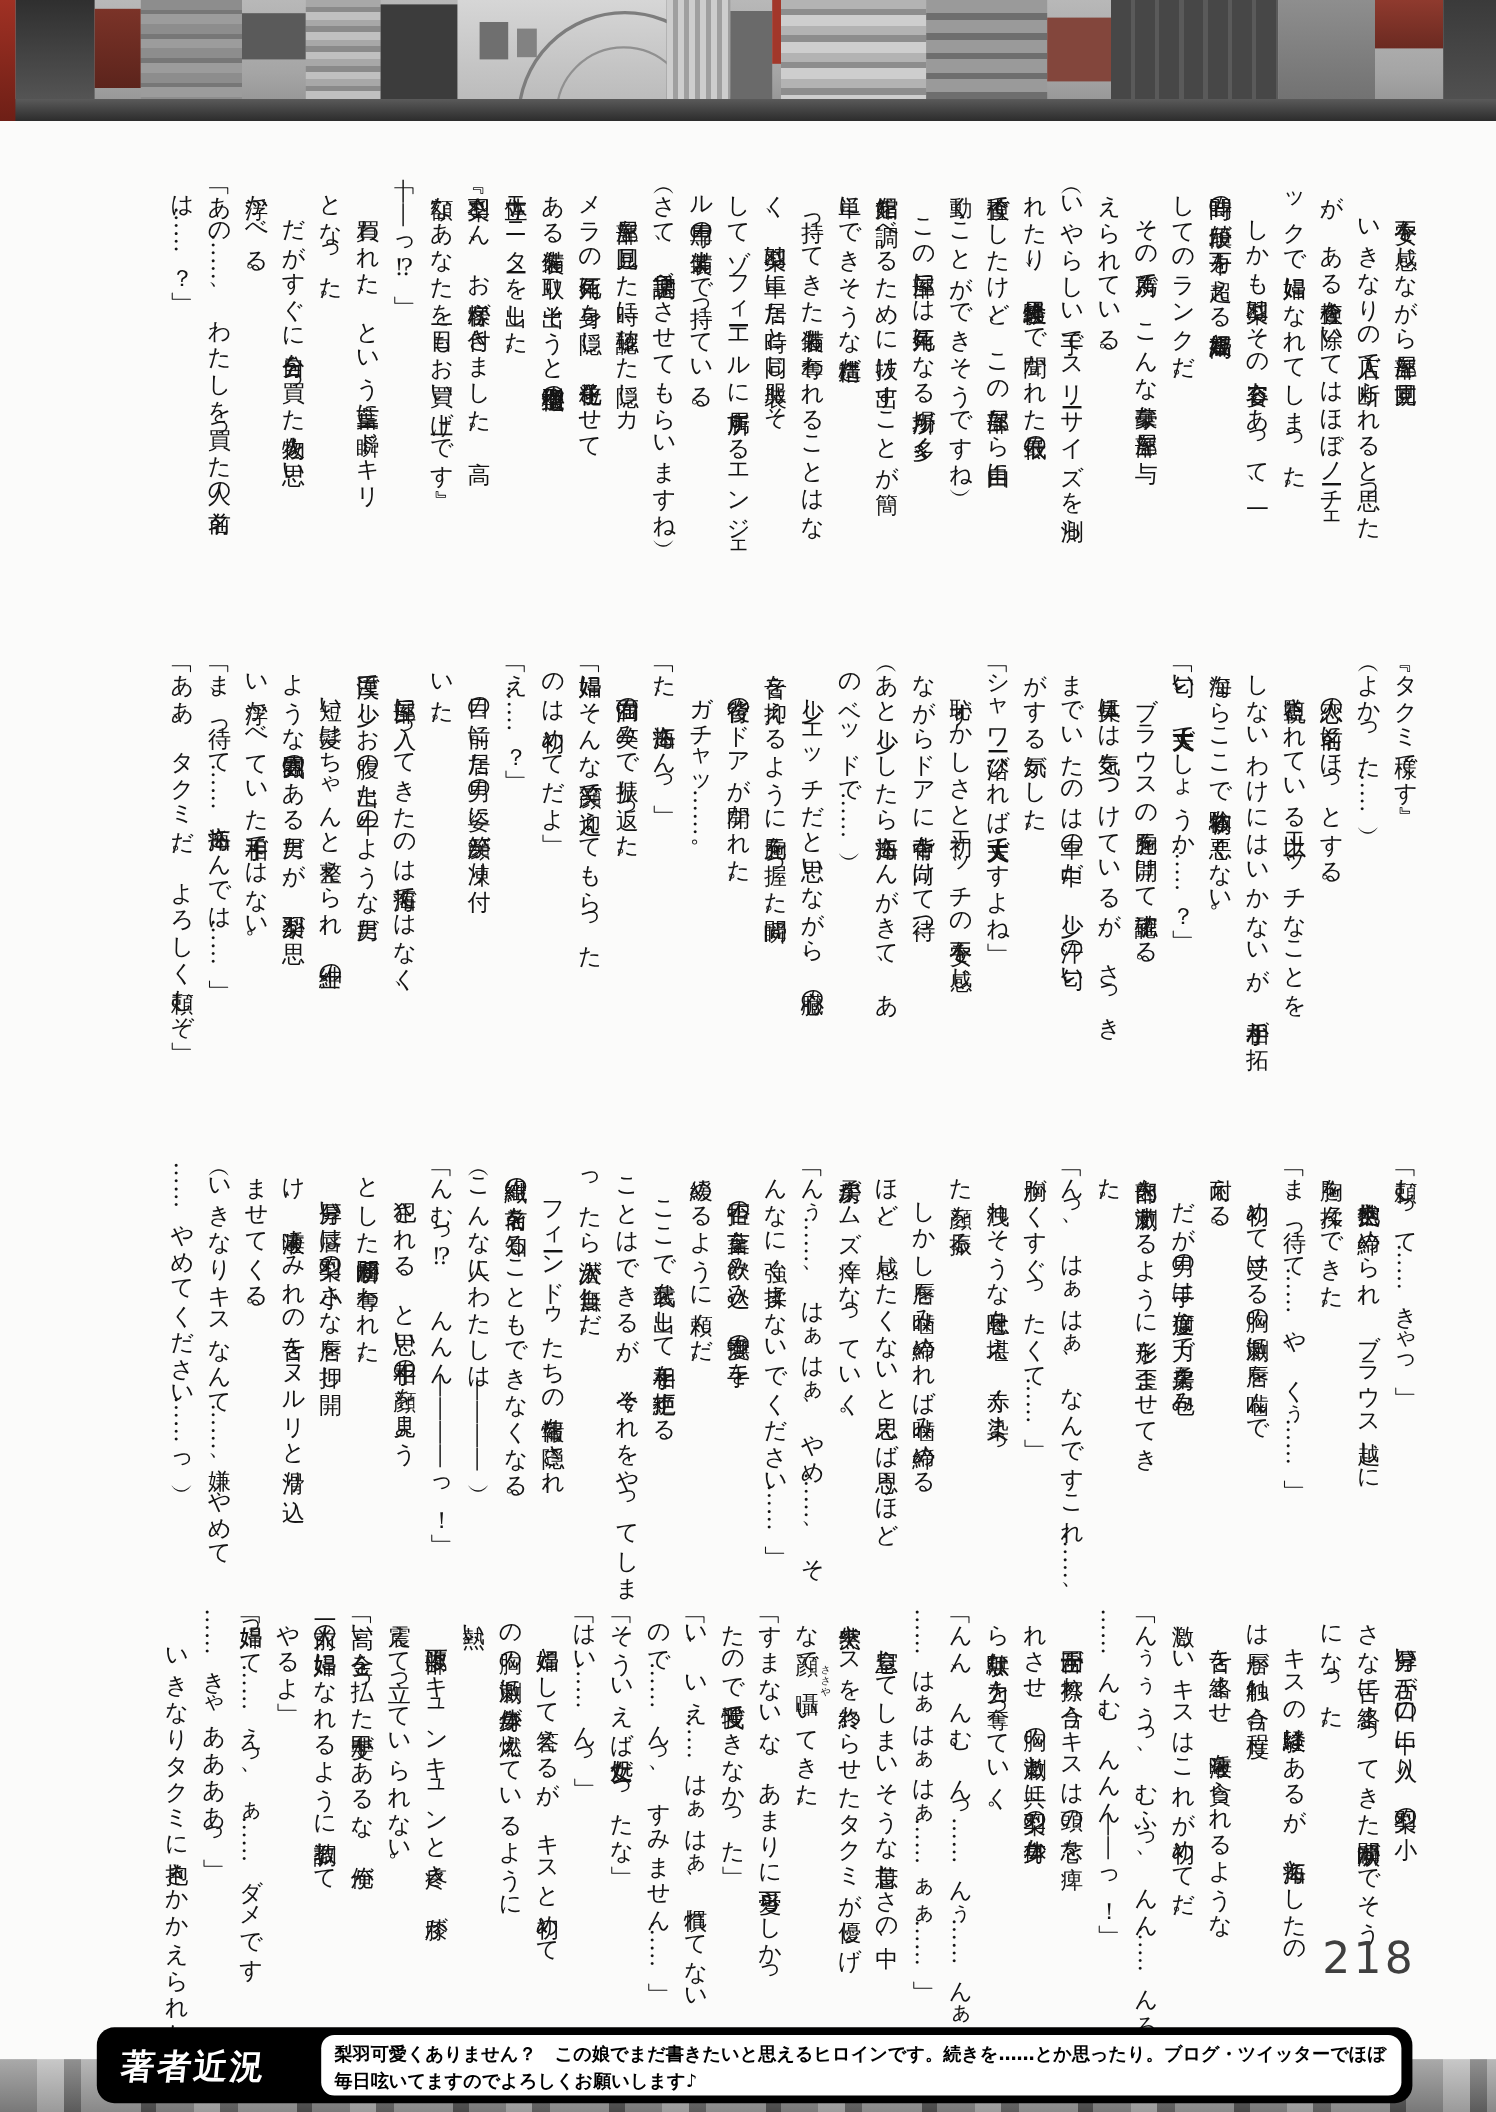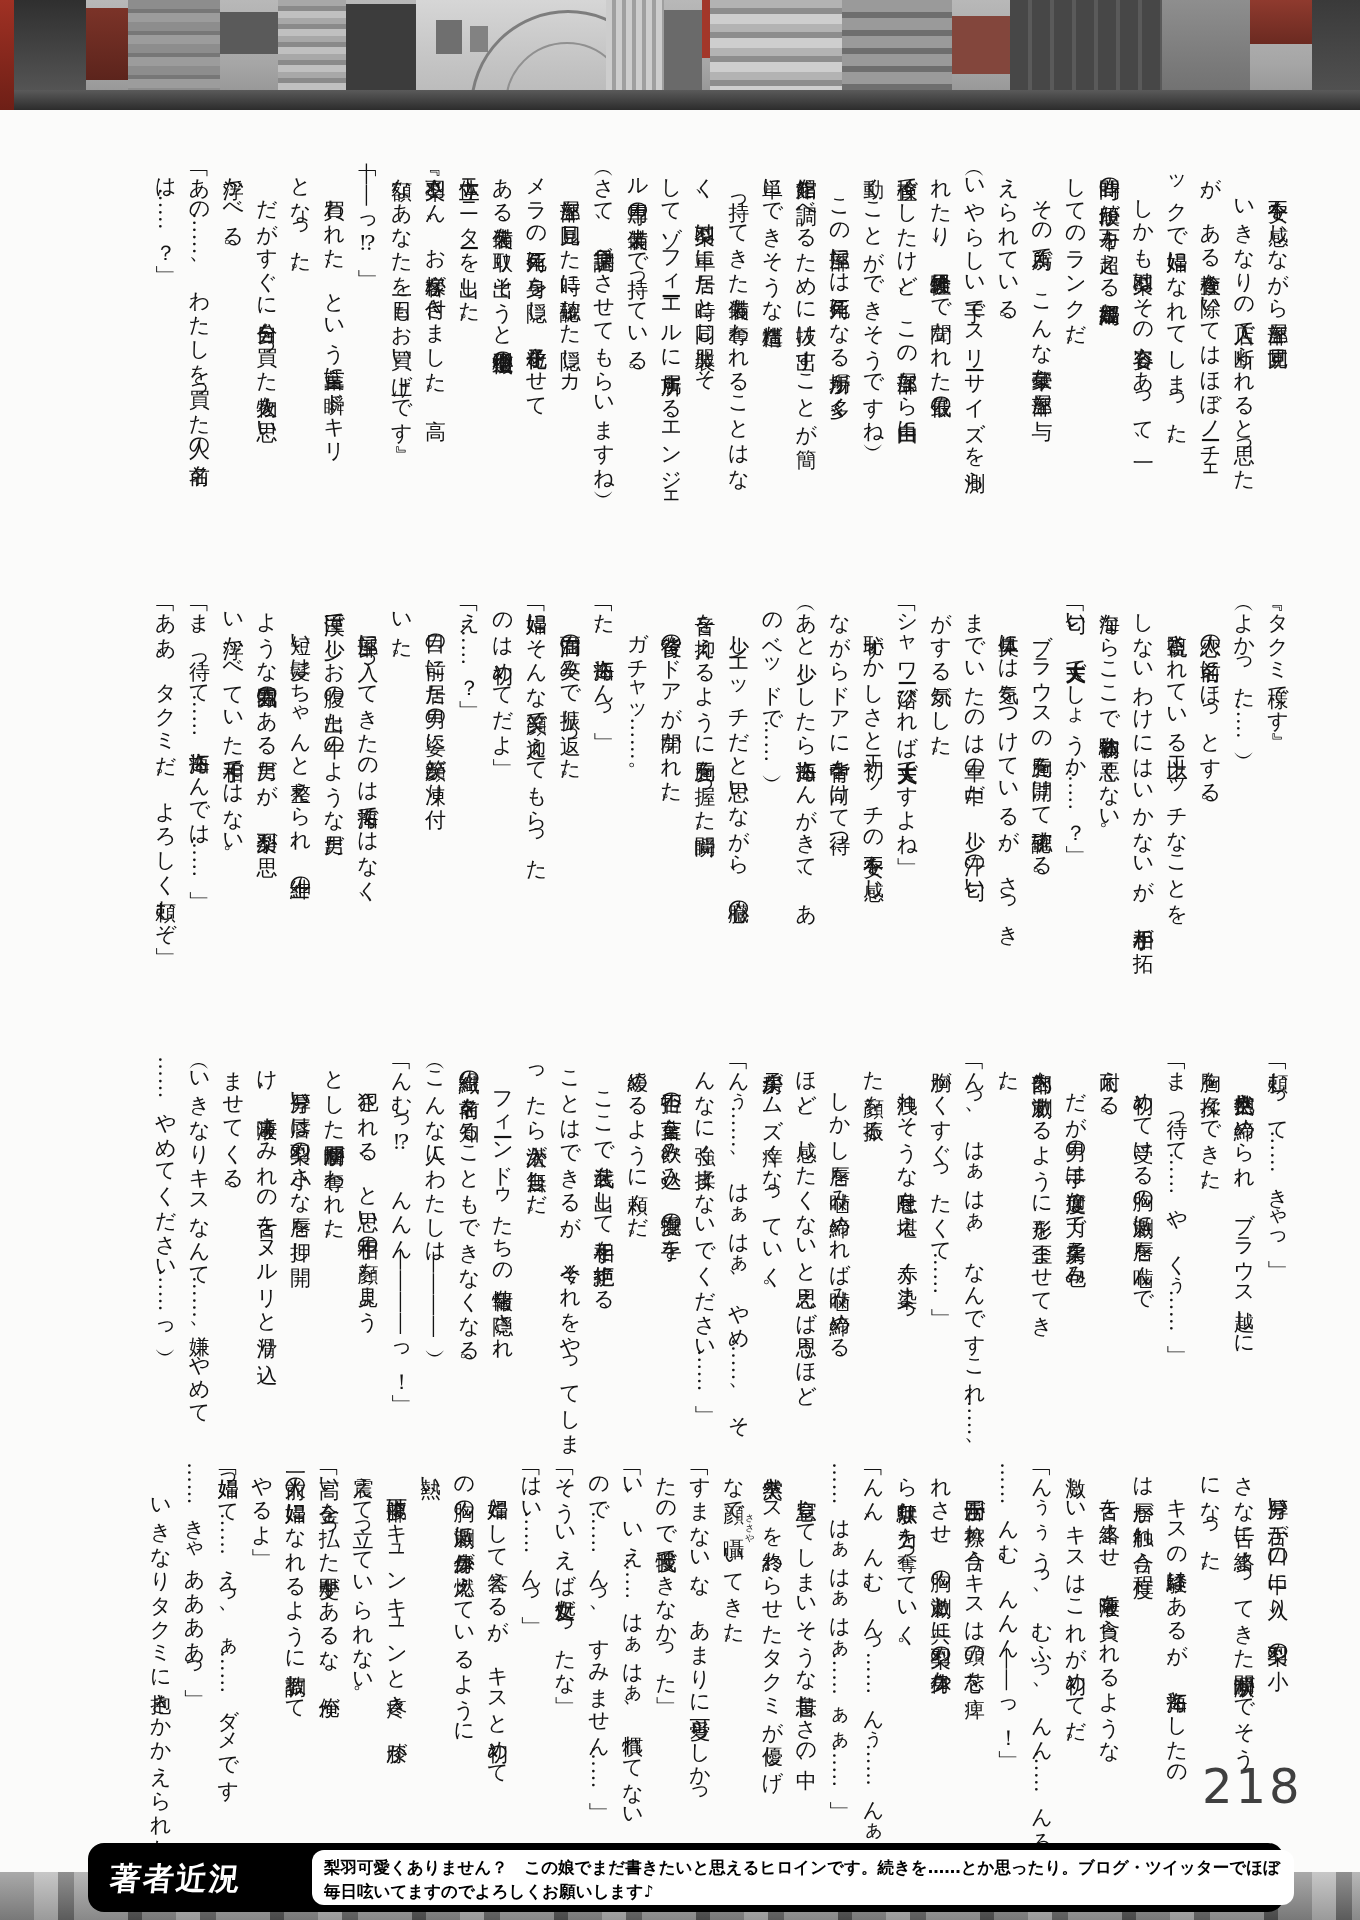--- a/index.html
+++ b/index.html
@@ -47,42 +47,42 @@
   .band p{margin:0;line-height:33.7px;white-space:pre;}
   .band-1{top:163px;height:364px;}
   .band-2{top:598px;height:364px;}
   .band-3{top:1056px;height:364px;}
   .band-4{top:1462px;height:356px;}
   ruby rt{font-size:9px;letter-spacing:0;font-family:"DejaVu Sans","Liberation Sans",sans-serif;}
   
   .page-number{
     position:absolute;left:1202px;top:1758px;width:110px;
     font-family:"DejaVu Sans","Liberation Sans",sans-serif;
-    font-size:48px;color:#3f3f3f;letter-spacing:3px;
+    font-size:40px;color:#3f3f3f;letter-spacing:3px;
   }
   
   .bottom-strip{
     position:absolute;left:0;top:1872px;width:1360px;height:48px;
     background:
       linear-gradient(180deg,rgba(255,255,255,.25),rgba(0,0,0,.15)),
       repeating-linear-gradient(90deg,#8d8d8d 0 34px,#b5b5b5 34px 58px,#6b6b6b 58px 74px,#a0a0a0 74px 128px,#555 128px 142px);
   }
   
   .footer-bar{
     position:absolute;left:88px;top:1843px;width:1196px;height:69px;
     background:#000;border-radius:16px;
     font-family:"DejaVu Sans","Liberation Sans",sans-serif;
   }
   .footer-label{
     position:absolute;left:22px;top:15px;color:#fff;font-size:31px;font-weight:bold;
     transform:skewX(-6deg);letter-spacing:2px;white-space:nowrap;
   }
   .footer-bubble{
     position:absolute;left:204px;top:7px;width:958px;height:43px;
-    background:#fff;border-radius:12px;padding:6px 12px;margin-left:20px;
+    background:#fff;border-radius:12px;padding:6px 12px;
   }
   .footer-bubble p{
     margin:0;font-size:16.5px;font-weight:bold;color:#000;line-height:1.45;letter-spacing:0;
   }
 </style>
 </head>
 <body>
 
 <div class="page">
 

